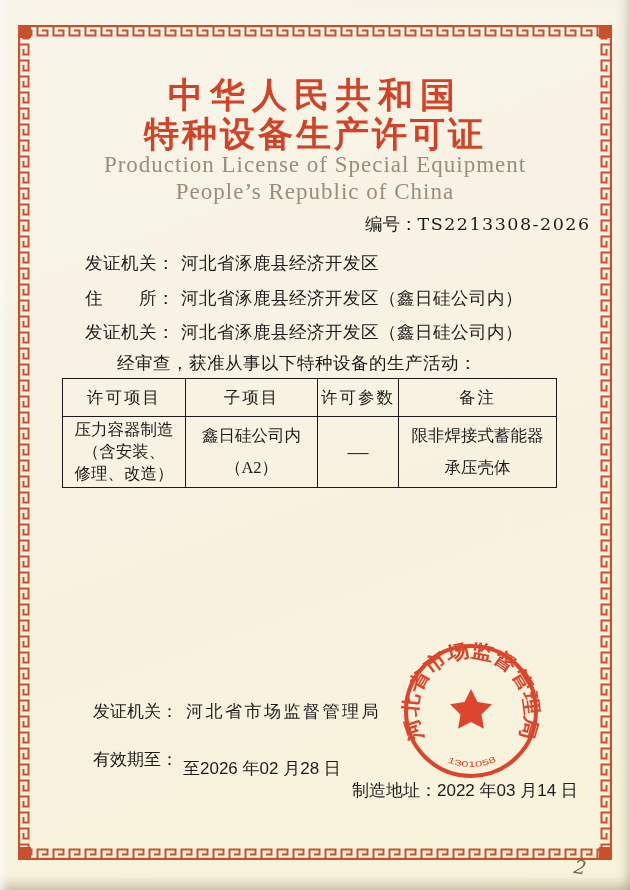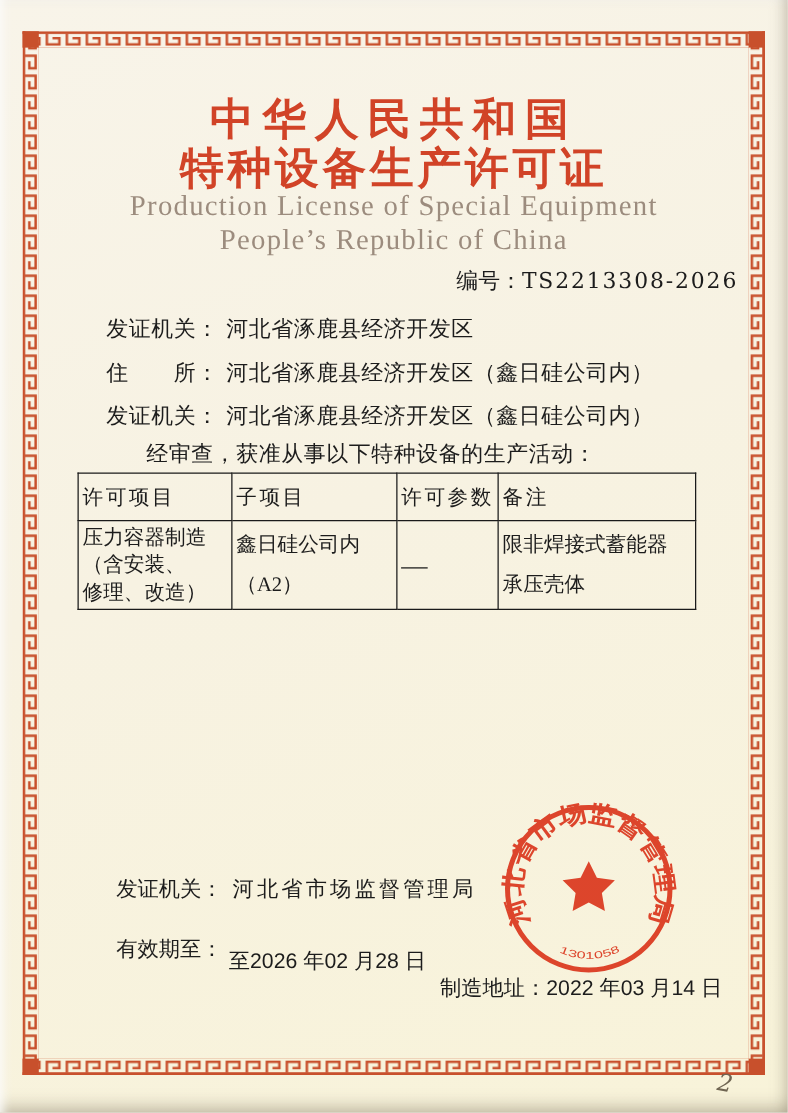--- a/index.html
+++ b/index.html
@@ -24,21 +24,21 @@
   .license-no .num{font-family:"DejaVu Serif",serif;letter-spacing:1.5px;}
   .info-row{left:85px;font-size:17.5px;letter-spacing:.5px;white-space:nowrap;}
   .info-row .lab{margin-right:6px;}
   .r1{top:251px;} .r2{top:286px;} .r3{top:320px;}
   .statement{left:117px;top:351px;font-size:17.5px;letter-spacing:.5px;}
   table.lic{
     position:absolute;left:62px;top:378px;width:494px;
     border-collapse:collapse;table-layout:fixed;font-size:16.5px;
   }
   table.lic th,table.lic td{
-    border:1.7px solid #1a1a1a;text-align:left;vertical-align:middle;
+    border:1.7px solid #1a1a1a;text-align:center;vertical-align:middle;
     padding:2px 3px;font-weight:normal;white-space:pre-line;
   }
   table.lic th{height:33px;letter-spacing:2px;}
   table.lic td{height:66px;}
   td.c1{line-height:1.32;}
   td.c2{line-height:1.95;}
   td.c3{font-size:21px;}
   td.c4{line-height:1.95;}
   .footer-line{font-size:17px;white-space:nowrap;}
   .authority{left:93px;top:700px;}

